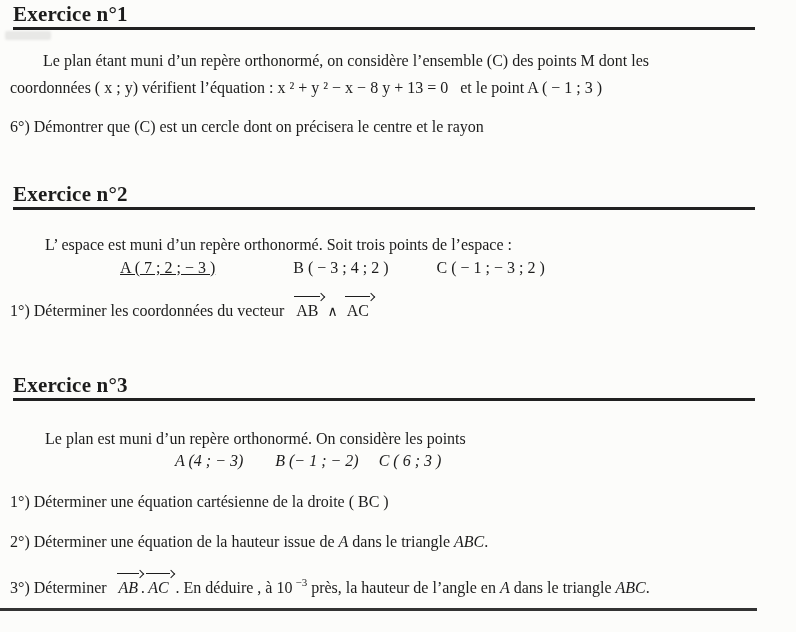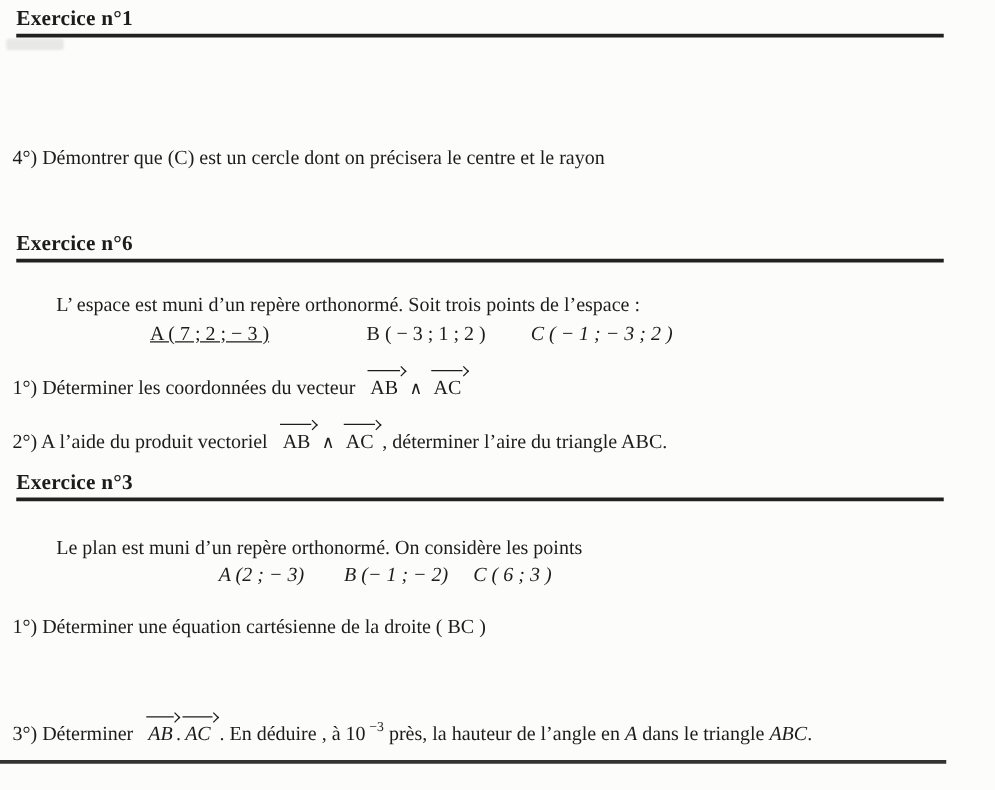--- a/index.html
+++ b/index.html
@@ -11,34 +11,34 @@
     color:var(--ink,#1c1c1c);
     font-family:"Liberation Serif","DejaVu Serif",serif;
     font-size:16px;
     overflow:hidden;
   }
   .rule-row {
     position:absolute; left:13px; width:742px;
     line-height:19px; padding-bottom:2px;
     border-bottom:3px solid var(--rule,#222);
   }
-  .heading { font-weight:bold; font-size:17px; letter-spacing:.2px; }
+  .heading { font-weight:bold; font-size:21px; letter-spacing:.2px; }
   .block { position:absolute; left:10px; width:768px; line-height:27px; }
   .indent { text-indent:33px; }
   .it { font-style:italic; }
   .r1 { top:5px; }
   .intro1 { top:47px; }
   .ex1q1 { top:113px; }
   .ex1q2 { top:153px; }
   .r2 { top:185px; }
   .ex2intro { top:231px; }
   .pts2 { top:254px; }
   .pt-a2 { margin-left:110px;text-decoration:underline; }
   .pt-b2 { margin-left:78px; }
-  .pt-c2 { margin-left:36px;font-style:italic; }
+  .pt-c2 { margin-left:48px; }
   .ex2q1 { top:297px; }
   .ex2q2 { top:340px; }
   .r3 { top:376px; }
   .ex3intro { top:425px; }
   .pts3 { top:447px; }
   .pt-a3 { margin-left:165px; }
   .pt-b3 { margin-left:32px;text-align:right; }
   .pt-c3 { margin-left:20px; }
   .ex3q1 { top:488px; }
   .ex3q2 { top:528px; }
@@ -72,43 +72,44 @@
 <body>
 
 <div class="page">
 
   <div class="smudge"></div>
 
   <div class="rule-row r1">
     <span class="heading">Exercice n°1</span>
   </div>
 
+  <p class="block indent intro1"><span>Le plan étant muni d’un repère orthonormé, on considère l’ensemble (C) des points M dont les</span><br><span>coordonnées ( x ; y) vérifient l’équation : x ² + y ² − x − 8 y + 13 = 0&nbsp;&nbsp; et le point A ( − 1 ; 3 )</span></p>
 
-  <p class="block ex1q1">4°) Démontrer que (C) est un cercle dont on précisera le centre et le rayon</p>
+  <p class="block ex1q1">6°) Démontrer que (C) est un cercle dont on précisera le centre et le rayon</p>
 
   <div class="rule-row r2">
-    <span class="heading">Exercice n°6</span>
+    <span class="heading">Exercice n°2</span>
   </div>
 
   <p class="block ex2intro" style="text-indent:35px">L’ espace est muni d’un repère orthonormé. Soit trois points de l’espace :</p>
 
-  <p class="block pts2"><span class="pt-a2">A ( 7 ; 2 ; − 3 )</span><span class="pt-b2">B ( − 3 ; 1 ; 2 )</span><span class="pt-c2">C ( − 1 ; − 3 ; 2 )</span></p>
+  <p class="block pts2"><span class="pt-a2">A ( 7 ; 2 ; − 3 )</span><span class="pt-b2">B ( − 3 ; 4 ; 2 )</span><span class="pt-c2">C ( − 1 ; − 3 ; 2 )</span></p>
 
   <p class="block ex2q1"><span>1°) Déterminer les coordonnées du vecteur</span><span class="vec gap">AB</span><span class="wedge">∧</span><span class="vec">AC</span></p>
 
-  <p class="block ex2q2"><span>2°) A l’aide du produit vectoriel</span><span class="vec gap">AB</span><span class="wedge">∧</span><span class="vec">AC</span><span>&nbsp;, déterminer l’aire du triangle ABC.</span></p>
 
   <div class="rule-row r3">
     <span class="heading">Exercice n°3</span>
   </div>
 
   <p class="block ex3intro" style="text-indent:35px">Le plan est muni d’un repère orthonormé. On considère les points</p>
 
-  <p class="block pts3 it"><span class="pt-a3">A (2 ; − 3)</span><span class="pt-b3">B (− 1 ; − 2)</span><span class="pt-c3">C ( 6 ; 3 )</span></p>
+  <p class="block pts3 it"><span class="pt-a3">A (4 ; − 3)</span><span class="pt-b3">B (− 1 ; − 2)</span><span class="pt-c3">C ( 6 ; 3 )</span></p>
 
   <p class="block ex3q1">1°) Déterminer une équation cartésienne de la droite ( BC )</p>
 
+  <p class="block ex3q2"><span>2°) Déterminer une équation de la hauteur issue de </span><span class="it">A</span><span> dans le triangle </span><span class="it">ABC</span><span>.</span></p>
 
   <p class="block ex3q3"><span>3°) Déterminer</span><span class="vec it gap">AB</span><span class="it">.</span><span class="vec it">AC</span><span>&nbsp;. En déduire , à 10</span><sup class="exp">−3</sup><span> près, la hauteur de l’angle en </span><span class="it">A</span><span> dans le triangle </span><span class="it">ABC</span><span>.</span></p>
 
   <div class="bottom-rule"></div>
 
 </div>
 
 </body></html>

